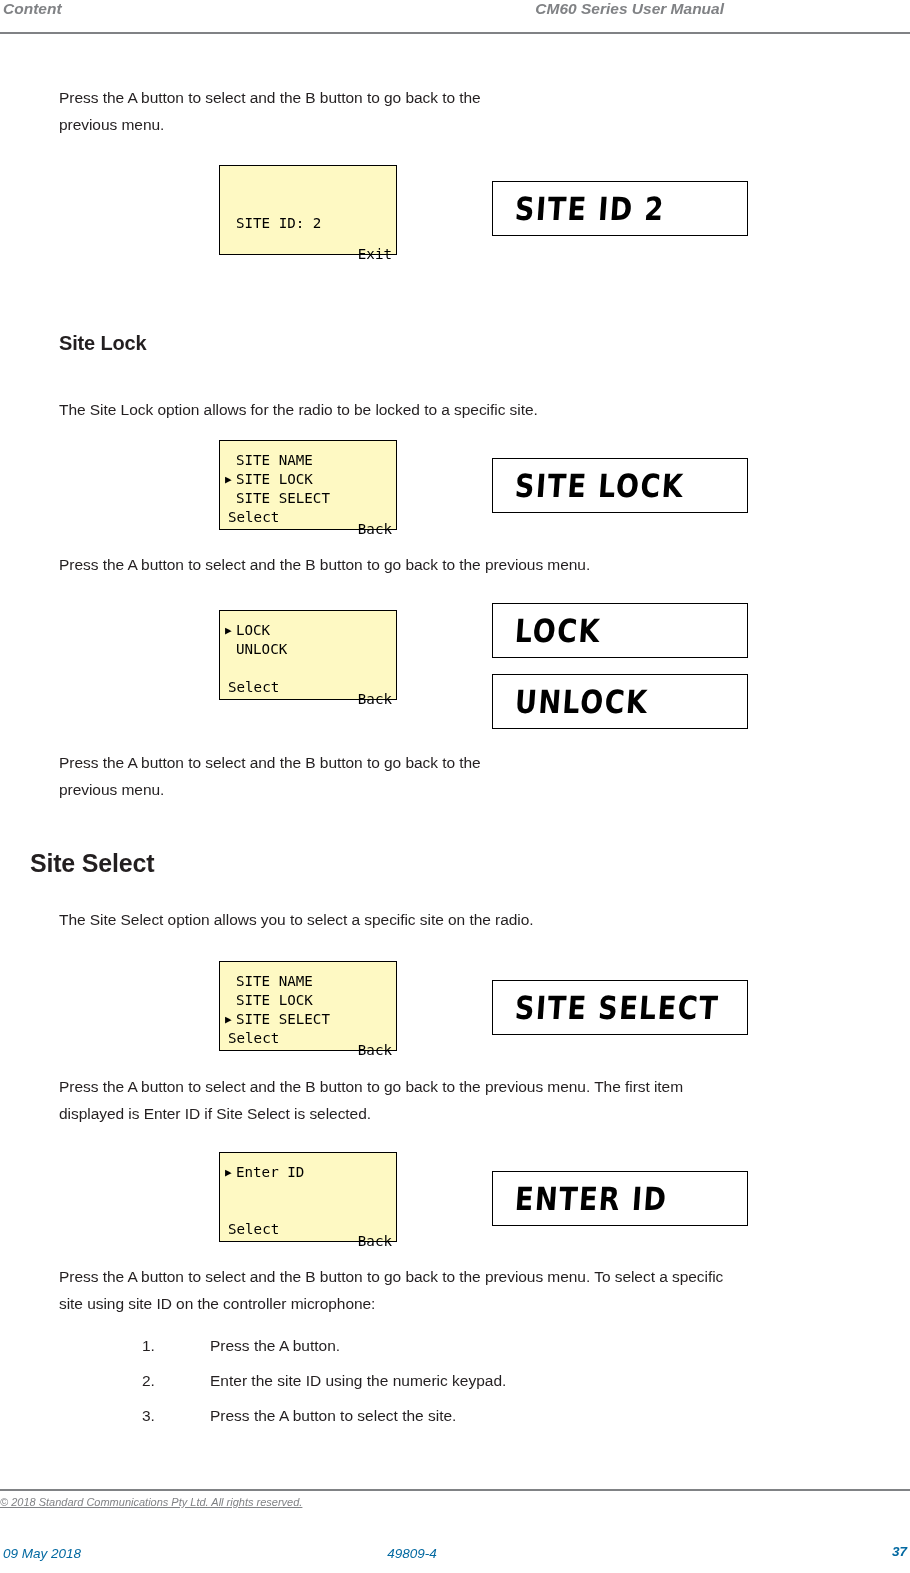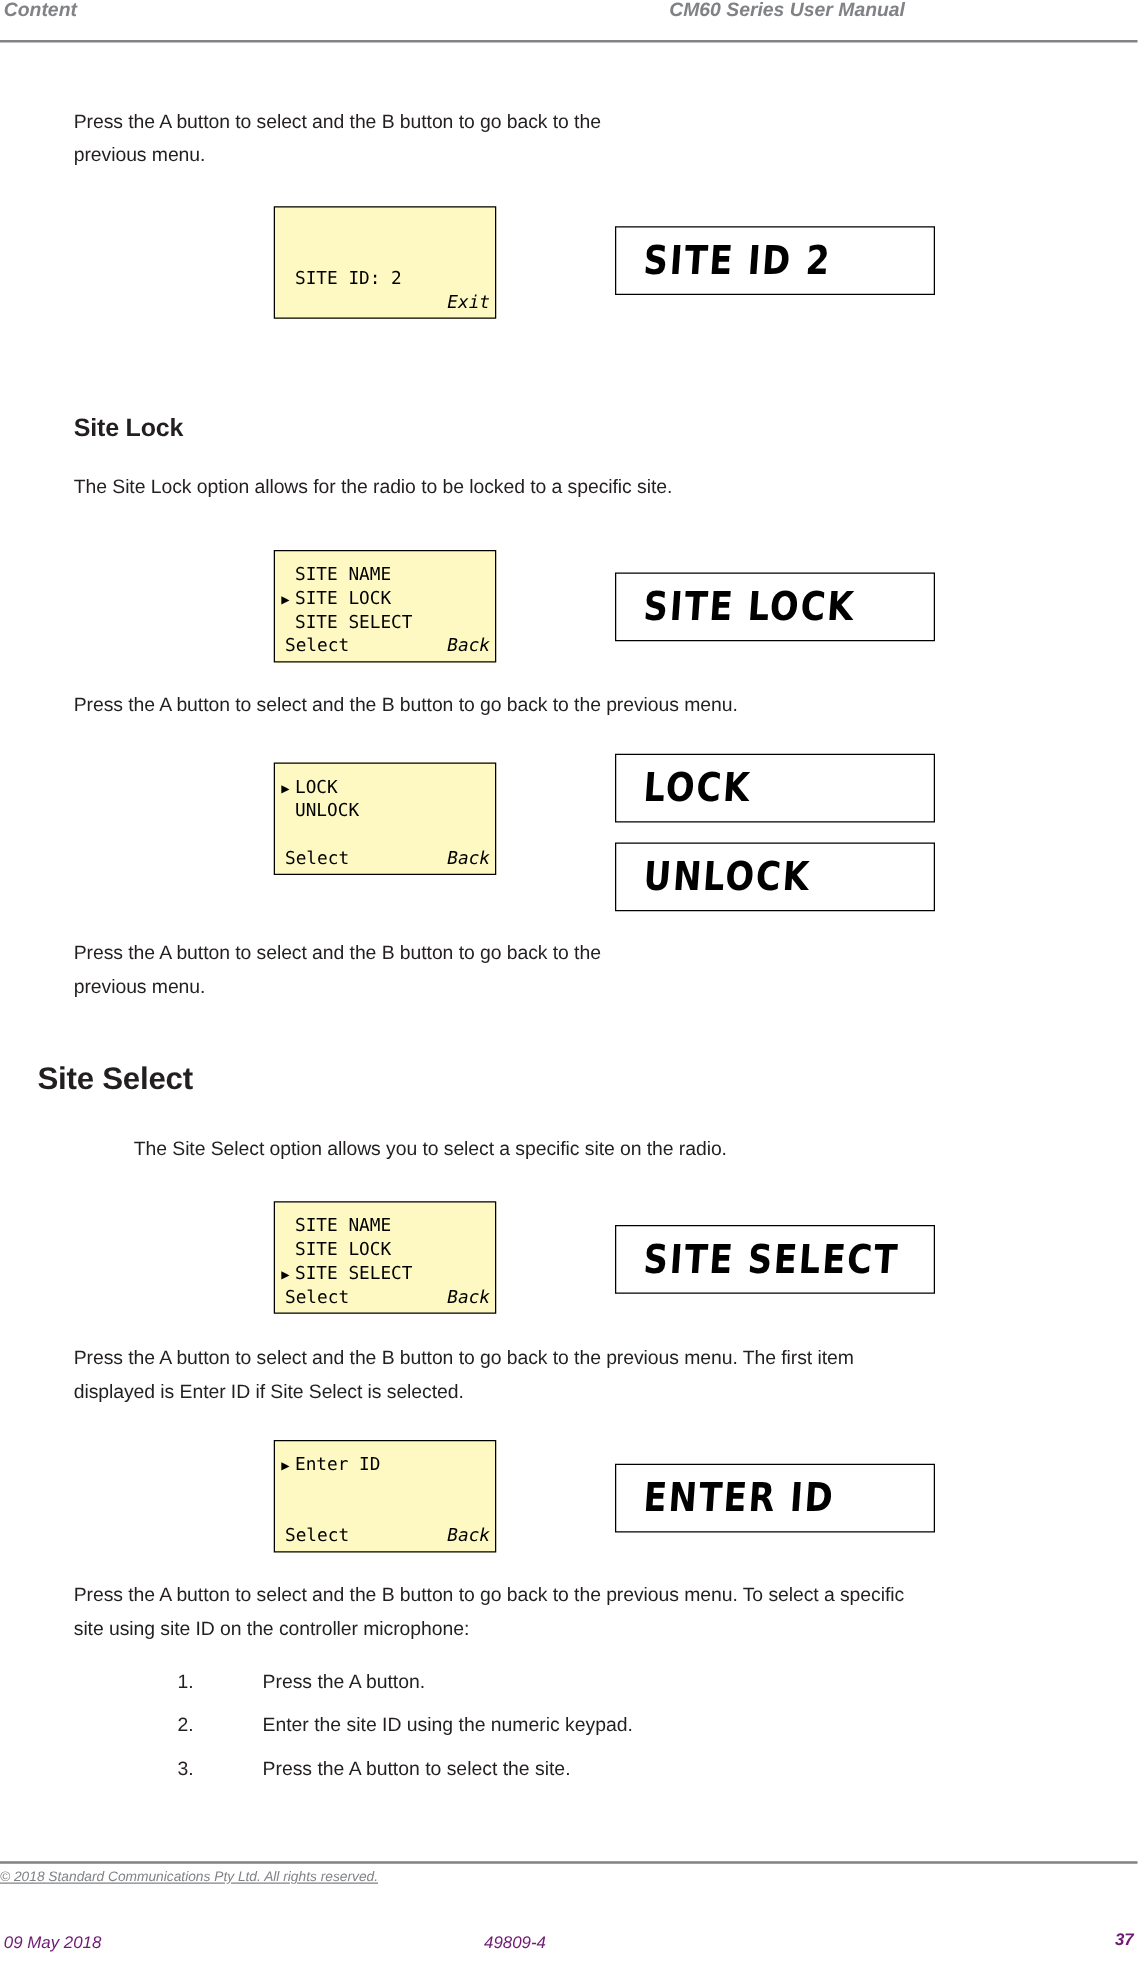--- a/index.html
+++ b/index.html
@@ -135,22 +135,21 @@
     line-height: 19px;
   }
   .menu-row .label {
     position: absolute;
     left: 16px;
     top: 0px;
   }
   .menu-row .right {
     position: absolute;
     right: 6px;
-    top: 0px;
-    font-style: italic;
+    top: 12px;
   }
   .menu-row.softkeys .label { left: 8px; }
 
   
   .lcd-box {
     position: absolute;
     box-sizing: border-box;
     border: 1.8px solid #000;
     background: #fff;
     width: 256px;
@@ -177,21 +176,21 @@
     width: 756px;
     font-size: 11px;
     font-style: italic;
     color: #808285;
     text-decoration: underline;
   }
   .footer-item {
     position: absolute;
     font-size: 13.5px;
     font-style: italic;
-    color: #701a75;
+    color: #0369a1;
     white-space: nowrap;
   }
   .footer-left   { left: 3px; }
   .footer-center { left: 0px; width: 824px; text-align: center; }
   .footer-right  { right: 3px; font-weight: bold; font-style: italic; }
 </style>
 </head>
 <body>
 
 <div class="page">
@@ -231,21 +230,21 @@
       </div>
     </div>
   </div>
   <div class="lcd-box" style="left:492px; top:181px;">
     <div class="lcd-text">SITE ID 2</div>
   </div>
 
 
   <div class="h2" style="left:59px; top:332px;">Site Lock</div>
 
-  <div class="para" style="left:59px; top:376px; width:700px;">The Site Lock option allows for the radio to be locked to a specific site.</div>
+  <div class="para" style="left:59px; top:396px; width:700px;">The Site Lock option allows for the radio to be locked to a specific site.</div>
 
   <div class="menu-box" style="left:219px; top:440px;">
     <div class="menu-rows">
       <div class="menu-row">
         <span class="cursor"></span>
         <span class="label">SITE NAME</span>
         <span class="right"></span>
       </div>
       <div class="menu-row">
         <span class="cursor">▶</span>
@@ -301,21 +300,21 @@
     <div class="lcd-text">UNLOCK</div>
   </div>
 
   <div class="para" style="left:59px; top:749px; width:600px;">
     <span>Press the A button to select and the B button to go back to the</span><br>
     <span>previous menu.</span>
   </div>
 
   <div class="h1" style="left:30px; top:849px;">Site Select</div>
 
-  <div class="para" style="left:59px; top:906px; width:760px;margin-left:48px;">The Site Select option allows you to select a specific site on the radio.</div>
+  <div class="para" style="left:59px; top:906px; width:760px;">The Site Select option allows you to select a specific site on the radio.</div>
 
   <div class="menu-box" style="left:219px; top:961px;">
     <div class="menu-rows">
       <div class="menu-row">
         <span class="cursor"></span>
         <span class="label">SITE NAME</span>
         <span class="right"></span>
       </div>
       <div class="menu-row">
         <span class="cursor"></span>

